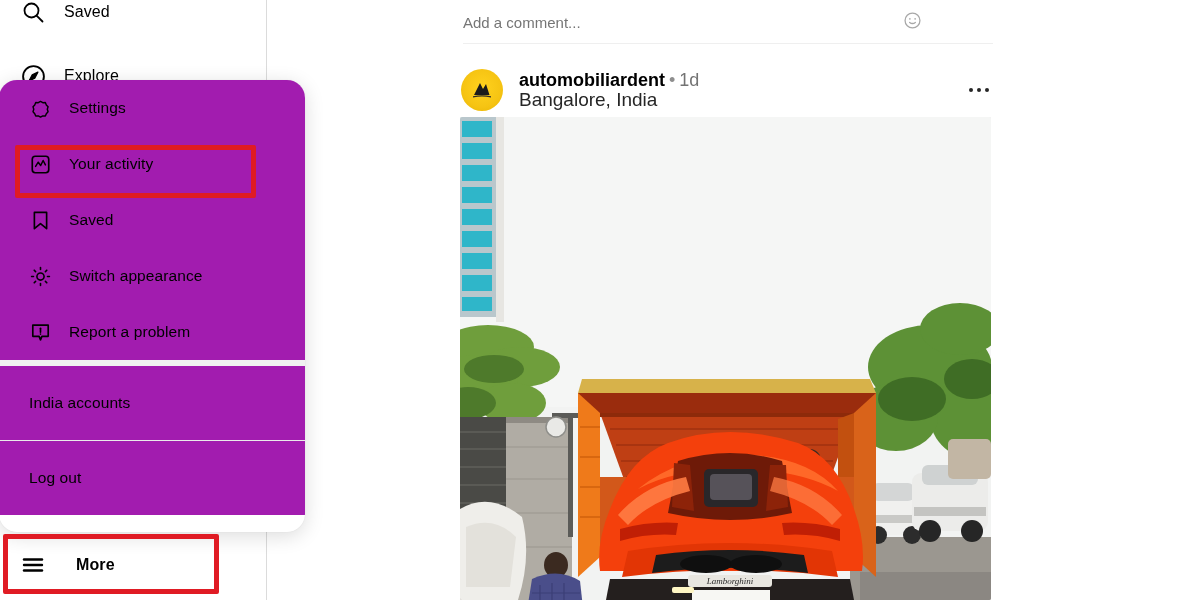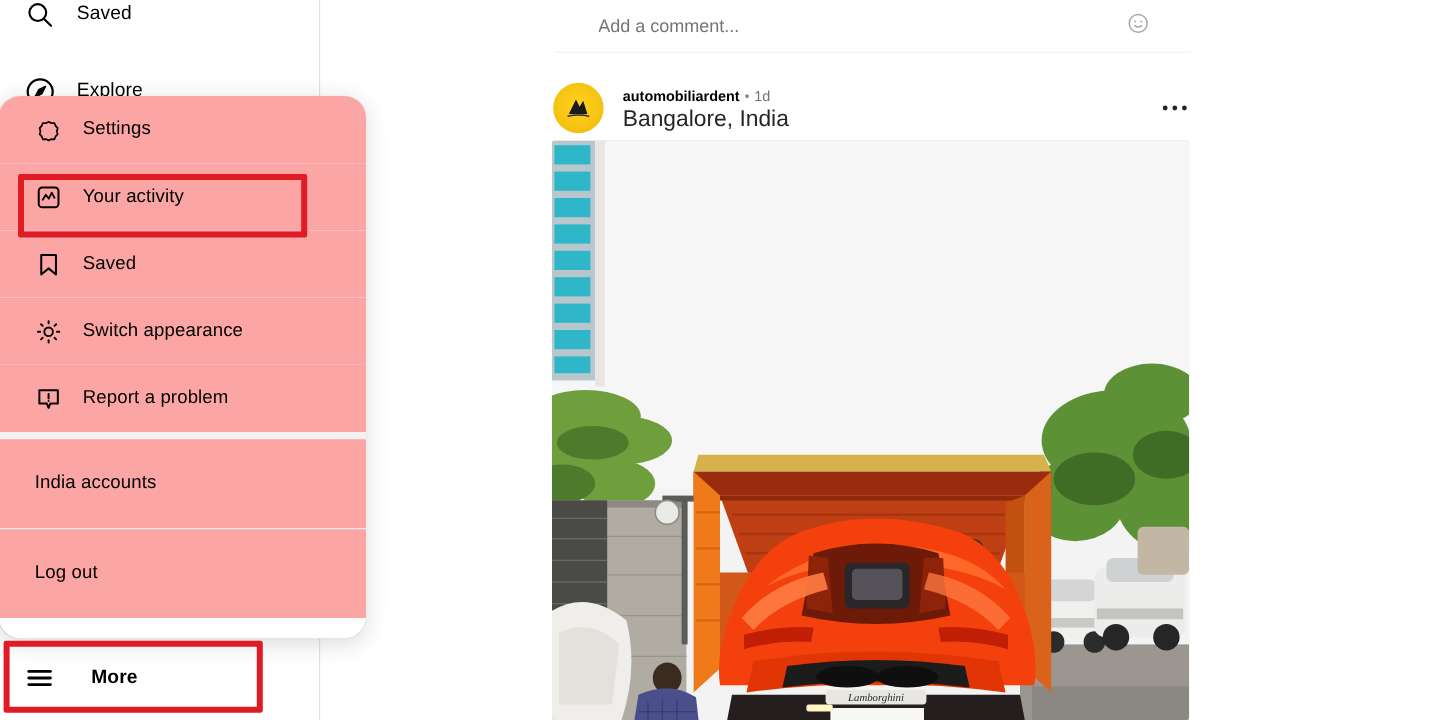--- a/index.html
+++ b/index.html
@@ -36,21 +36,21 @@
     position: absolute; left: -1px; top: 80px; width: 306px; height: 452px;
     background: #ffffff;
     border-radius: 18px;
     box-shadow: 0 4px 20px rgba(0,0,0,.14), 0 0 1px rgba(0,0,0,.12);
     overflow: hidden;
     z-index: 20;
   }
   .menu-item {
     position: relative; display: flex; align-items: center;
     height: 56px; padding: 0 16px 0 30px; cursor: pointer;
-    background: #fca5a5;
+    background: #a21caf;
   }
   .menu-item .m-icon { width: 22px; height: 22px; flex: 0 0 22px; display:flex; align-items:center; justify-content:center; }
   .menu-item .m-icon svg { display:block; }
   .menu-item .m-label { margin-left: 18px; font-size: 15.5px; color: #000; letter-spacing: .1px; }
   .menu-item.plain { padding-left: 30px; }
   .menu-item.plain .m-label { margin-left: 0; }
 
   .sep-thick { height: 6px; background: #f1f1f1; }
   .sep-thin  { height: 1px; background: #eaeaea; }
 
@@ -60,37 +60,37 @@
     pointer-events: none; z-index: 40;
   }
   #redbox-activity { left: 15px; top: 145px; width: 241px; height: 53px; }
   #redbox-more     { left: 3px;  top: 534px; width: 216px; height: 60px; }
 
   
   #main { position: absolute; left: 267px; top: 0; width: 933px; height: 600px; background: #fff; }
 
   #comment-row {
     position: absolute; left: 196px; top: 0; width: 530px; height: 44px;
-    display: flex; align-items: center; justify-content: center;
+    display: flex; align-items: center; justify-content: flex-start;
   }
   #comment-input {
     border: 0; outline: none; background: transparent;
     font-family: "Liberation Sans", sans-serif; font-size: 15px; color: #8e8e8e;
     width: 440px; padding: 0;
   }
   #comment-divider { position: absolute; left: 196px; top: 43px; width: 530px; height: 1px; background: #efefef; }
 
   #post-header { position: absolute; left: 194px; top: 68px; width: 534px; height: 44px; display: flex; align-items: center; }
   #avatar {
     width: 42px; height: 42px; border-radius: 50%;
     background: radial-gradient(circle at 50% 45%, #ffd21e 0%, #f6c413 60%, #e8b400 100%);
     display: flex; align-items: center; justify-content: center; overflow: hidden; flex: 0 0 42px;
   }
   #post-meta { margin-left: 16px; display: flex; flex-direction: column; justify-content: center; }
-  .ph-line1 { font-size: 12px; color: #000; line-height: 19px; }
+  .ph-line1 { font-size: 18px; color: #000; line-height: 19px; }
   .ph-line1 .uname { font-weight: 700; }
   .ph-line1 .dot { color: #8e8e8e; margin: 0 4px; }
   .ph-line1 .ago { color: #737373; }
   .ph-line2 { font-size: 19px; color: #262626; line-height: 18px; margin-top: 1px; }
   #post-more-btn {
     position: absolute; right: -1px; top: 10px; width: 34px; height: 24px;
     display: flex; align-items: center; justify-content: center; gap: 4px; cursor: pointer;
   }
   #post-more-btn i { width: 4px; height: 4px; border-radius: 50%; background: #262626; display:block; }
 

